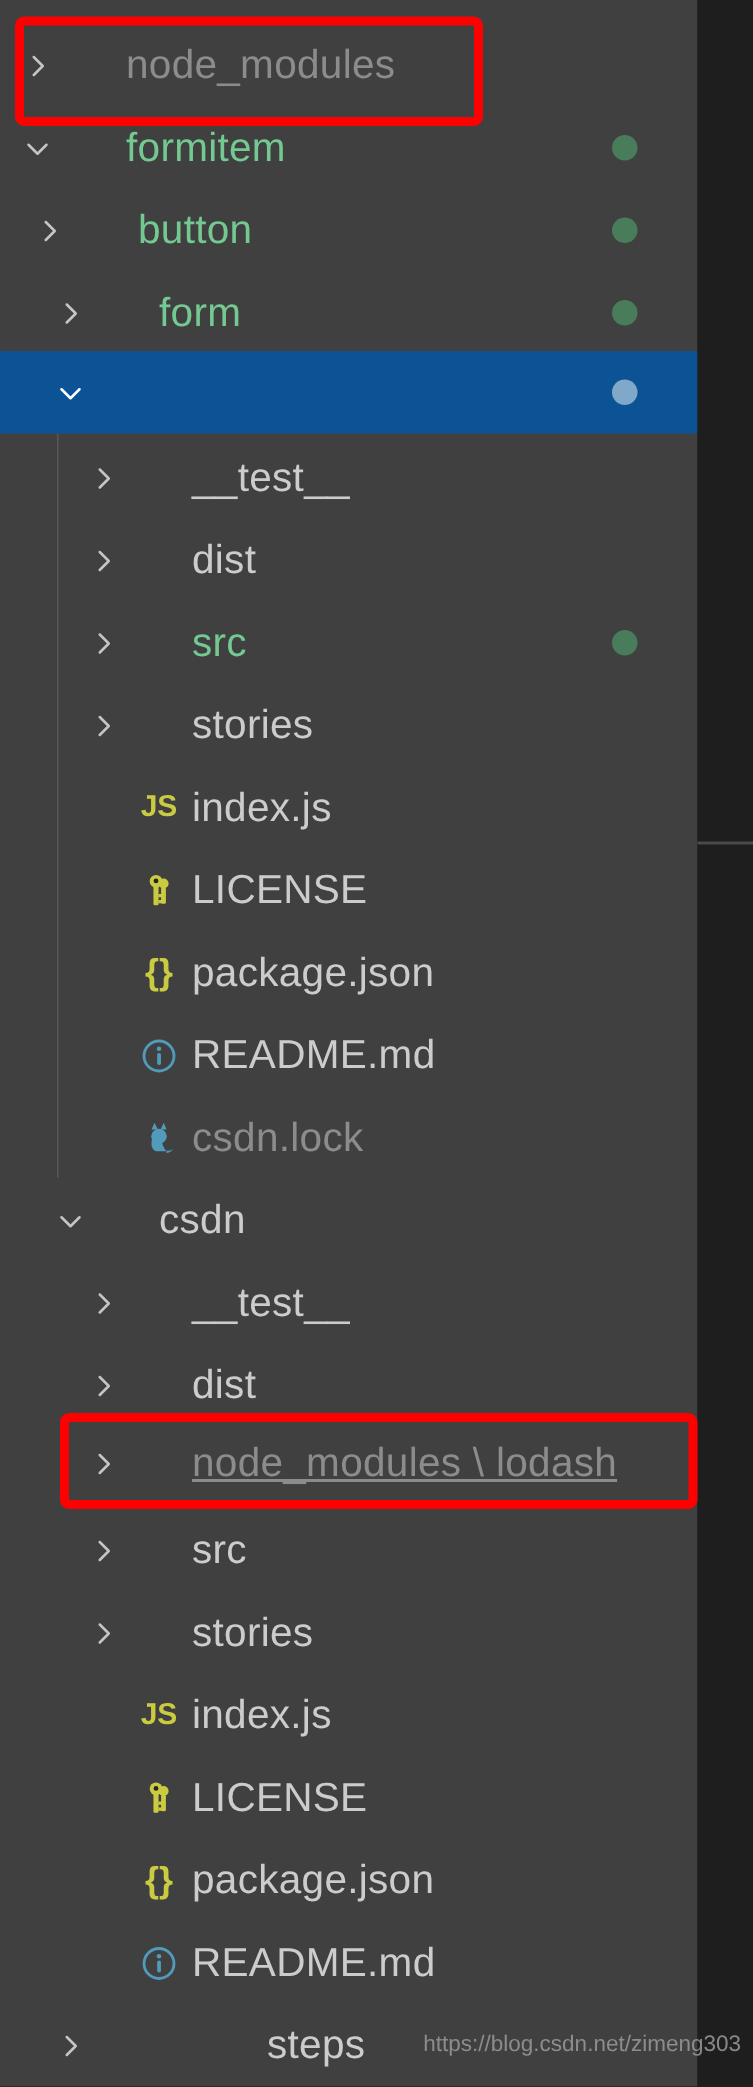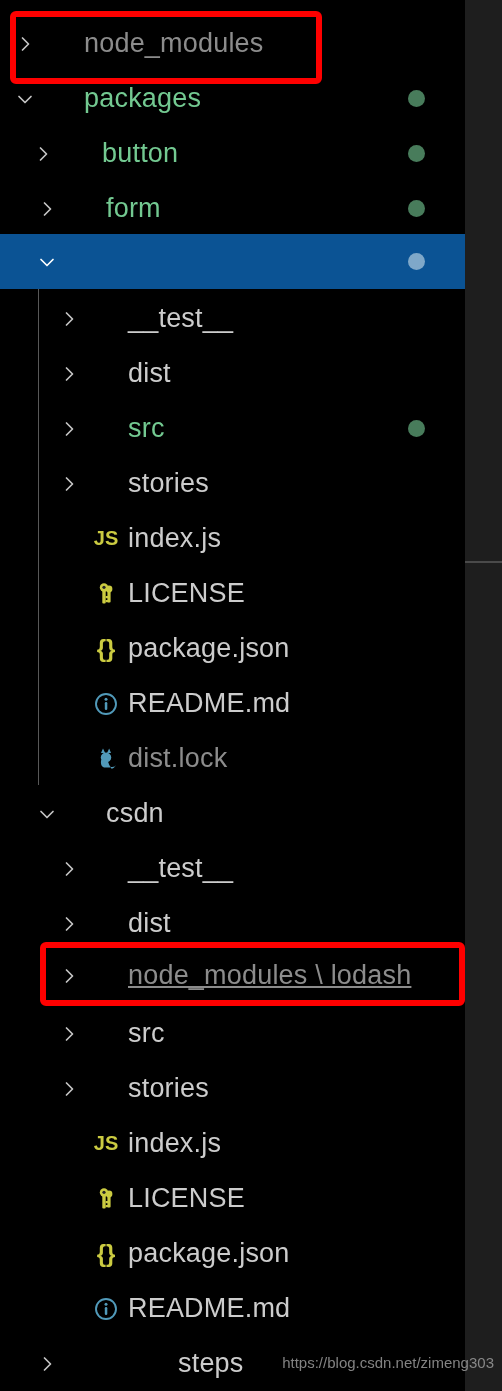--- a/index.html
+++ b/index.html
@@ -12,21 +12,21 @@
   #app {
     position: relative;
     width: 502px; height: 1391px;
     background: #1e1e1e;
   }
   
   #explorer {
     position: absolute;
     left: 0; top: 0;
     width: 465px; height: 1391px;
-    background: #000000;
+    background: #404040;
     overflow: hidden;
   }
   
   #editor-area {
     position: absolute;
     left: 465px; top: 0;
     width: 37px; height: 1391px;
     background: #1e1e1e;
   }
   #editor-divider {
@@ -130,24 +130,24 @@
           <span class="ficon empty" style="visibility: hidden;"></span>
           <span class="label" style="color: rgb(140, 140, 140);">node_modules</span>
         </div>
         <div class="row" style="top: 71px; padding-left: 8px;">
           <span class="twisty">
             <svg width="20" height="20" viewBox="0 0 20 20" fill="none">
               <path d="M4 7.5 L10 13.5 L16 7.5" stroke="currentColor" stroke-width="1.7" stroke-linecap="round" stroke-linejoin="round"></path>
             </svg>
           </span>
           <span class="ficon empty" style="visibility: hidden;"></span>
-          <span class="label" style="color: rgb(115, 201, 145);">packages</span>
+          <span class="label" style="color: rgb(115, 201, 145);">formitem</span>
           <span class="dot" style="background: rgb(72, 124, 91);"></span>
         </div>
-        <div class="row" style="top: 126px; padding-left: 26px;">
+        <div class="row" style="top: 126px; padding-left: 16px;">
           <span class="twisty">
             <svg width="20" height="20" viewBox="0 0 20 20" fill="none">
               <path d="M7.5 4 L13.5 10 L7.5 16" stroke="currentColor" stroke-width="1.7" stroke-linecap="round" stroke-linejoin="round"></path>
             </svg>
           </span>
           <span class="ficon empty" style="visibility: hidden;"></span>
           <span class="label" style="color: rgb(115, 201, 145);">button</span>
           <span class="dot" style="background: rgb(72, 124, 91);"></span>
         </div>
         <div class="row" style="top: 181px; padding-left: 30px;">
@@ -250,21 +250,21 @@
             <svg width="26" height="26" viewBox="0 0 26 26">
               <g fill="#519aba">
                 <path d="M8 7 L10 2.5 L12.2 7 Z"></path>
                 <path d="M14 7 L16.2 2.5 L18 7 Z"></path>
                 <ellipse cx="13" cy="11.5" rx="5.2" ry="5"></ellipse>
                 <path d="M8.2 14 Q7 20 11 21.5 L18 21.5 Q15 18 15 14 Z"></path>
                 <path d="M18 21 Q22 21.5 23 19 Q21 22.8 18 22.6 Z"></path>
               </g>
             </svg>
           </span>
-          <span class="label" style="color: rgb(140, 140, 140);">dist.lock</span>
+          <span class="label" style="color: rgb(140, 140, 140);">csdn.lock</span>
         </div>
         <div class="row" style="top: 786px; padding-left: 30px;">
           <span class="twisty">
             <svg width="20" height="20" viewBox="0 0 20 20" fill="none">
               <path d="M4 7.5 L10 13.5 L16 7.5" stroke="currentColor" stroke-width="1.7" stroke-linecap="round" stroke-linejoin="round"></path>
             </svg>
           </span>
           <span class="ficon empty" style="visibility: hidden;"></span>
           <span class="label" style="color: rgb(204, 204, 204);">csdn</span>
         </div>

